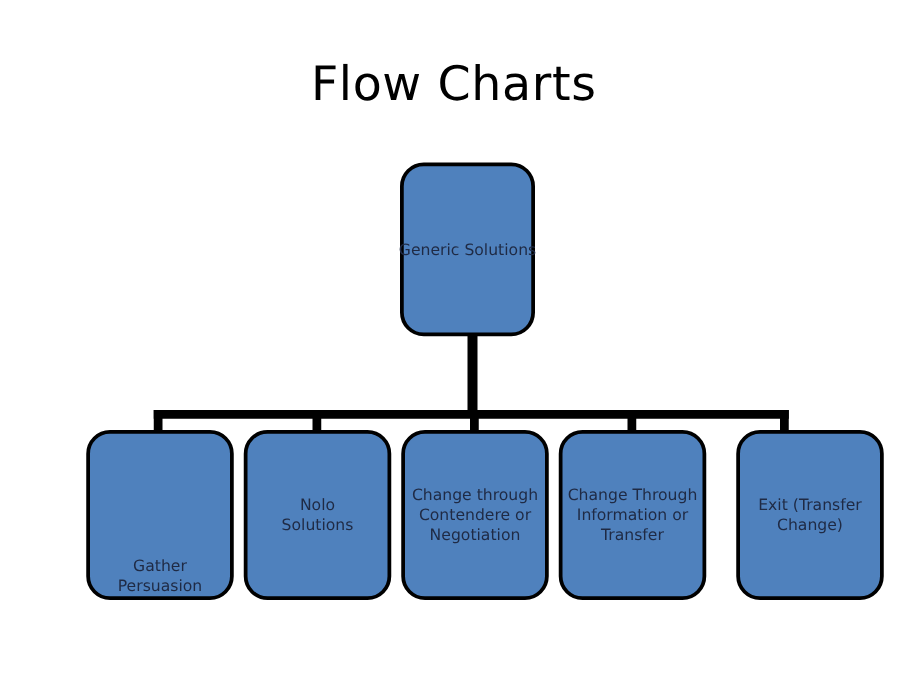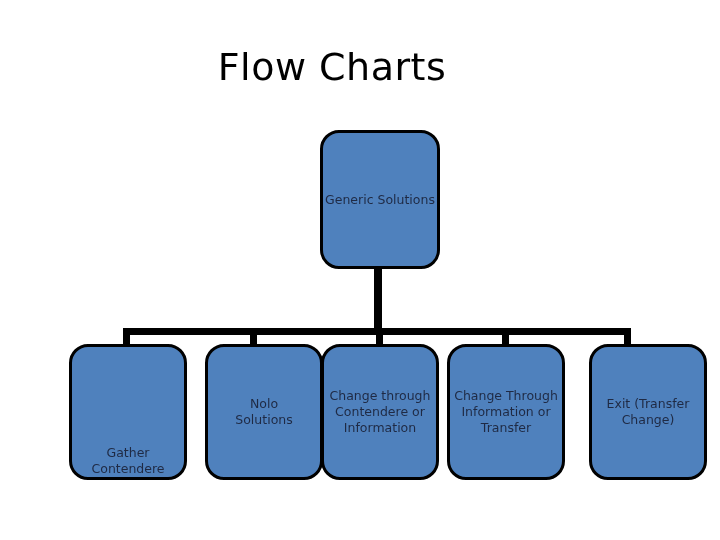--- a/index.html
+++ b/index.html
@@ -29,20 +29,21 @@
     top: 44px;
     width: 664px;
     text-align: center;
     font-family: "DejaVu Sans", "Liberation Sans", sans-serif;
     font-size: 38px;
     font-weight: 400;
     color: #000000;
     letter-spacing: 0.5px;
     line-height: 46px;
     white-space: nowrap;
+    padding-left: 31px;
   }
 
   
   .connector {
     position: absolute;
     background: #000000;
   }
 
   #connector-trunk {
     left: 374px;
@@ -85,32 +86,32 @@
     color: #1F2A44;
     text-align: center;
     white-space: nowrap;
     
     overflow: visible;
   }
 
   #node-root {
     left: 320px;
     top: 130px;
-    width: 120px;
+    width: 108px;
     height: 139px;
   }
 
   .node-child {
     top: 344px;
     width: 118px;
     height: 136px;
   }
 
   #node-child-0 { left: 69px; align-items: flex-end;  }
-  #node-child-1 { left: 205px; align-items: center; }
+  #node-child-1 { left: 195px; align-items: center; }
   #node-child-2 { left: 321px; }
   #node-child-3 { left: 447px; }
   #node-child-4 { left: 573px; margin-left: 16px; }
 </style>
 </head>
 <body>
 
 <div id="slide">
 
   <div id="slide-title">Flow Charts</div>
@@ -125,36 +126,36 @@
   <div class="connector-stub" style="left:502px;"></div>
   <div class="connector-stub" style="left:624px;"></div>
 
   <div id="node-root" class="node">
     <div class="node-label">Generic Solutions</div>
   </div>
 
   <div id="node-child-0" class="node node-child">
     <div class="node-label">
       <span>Gather</span><br>
-      <span>Contendere</span>
+      <span>Persuasion</span>
     </div>
   </div>
 
   <div id="node-child-1" class="node node-child">
     <div class="node-label">
       <span>Nolo</span><br>
       <span>Solutions</span>
     </div>
   </div>
 
   <div id="node-child-2" class="node node-child">
     <div class="node-label">
       <span>Change through</span><br>
       <span>Contendere or</span><br>
-      <span>Information</span>
+      <span>Negotiation</span>
     </div>
   </div>
 
   <div id="node-child-3" class="node node-child">
     <div class="node-label">
       <span>Change Through</span><br>
       <span>Information or</span><br>
       <span>Transfer</span>
     </div>
   </div>

